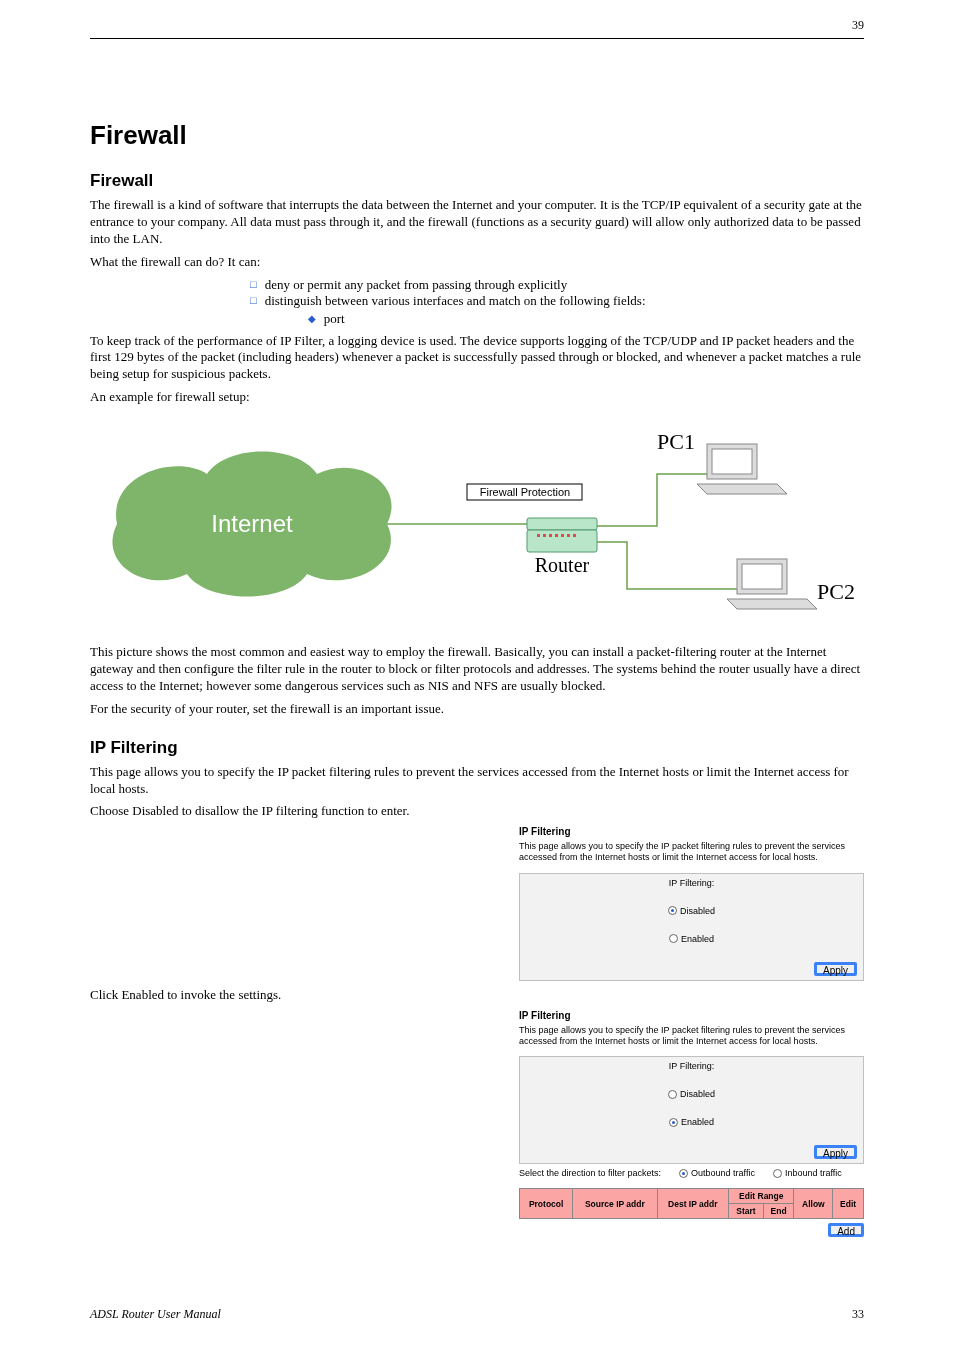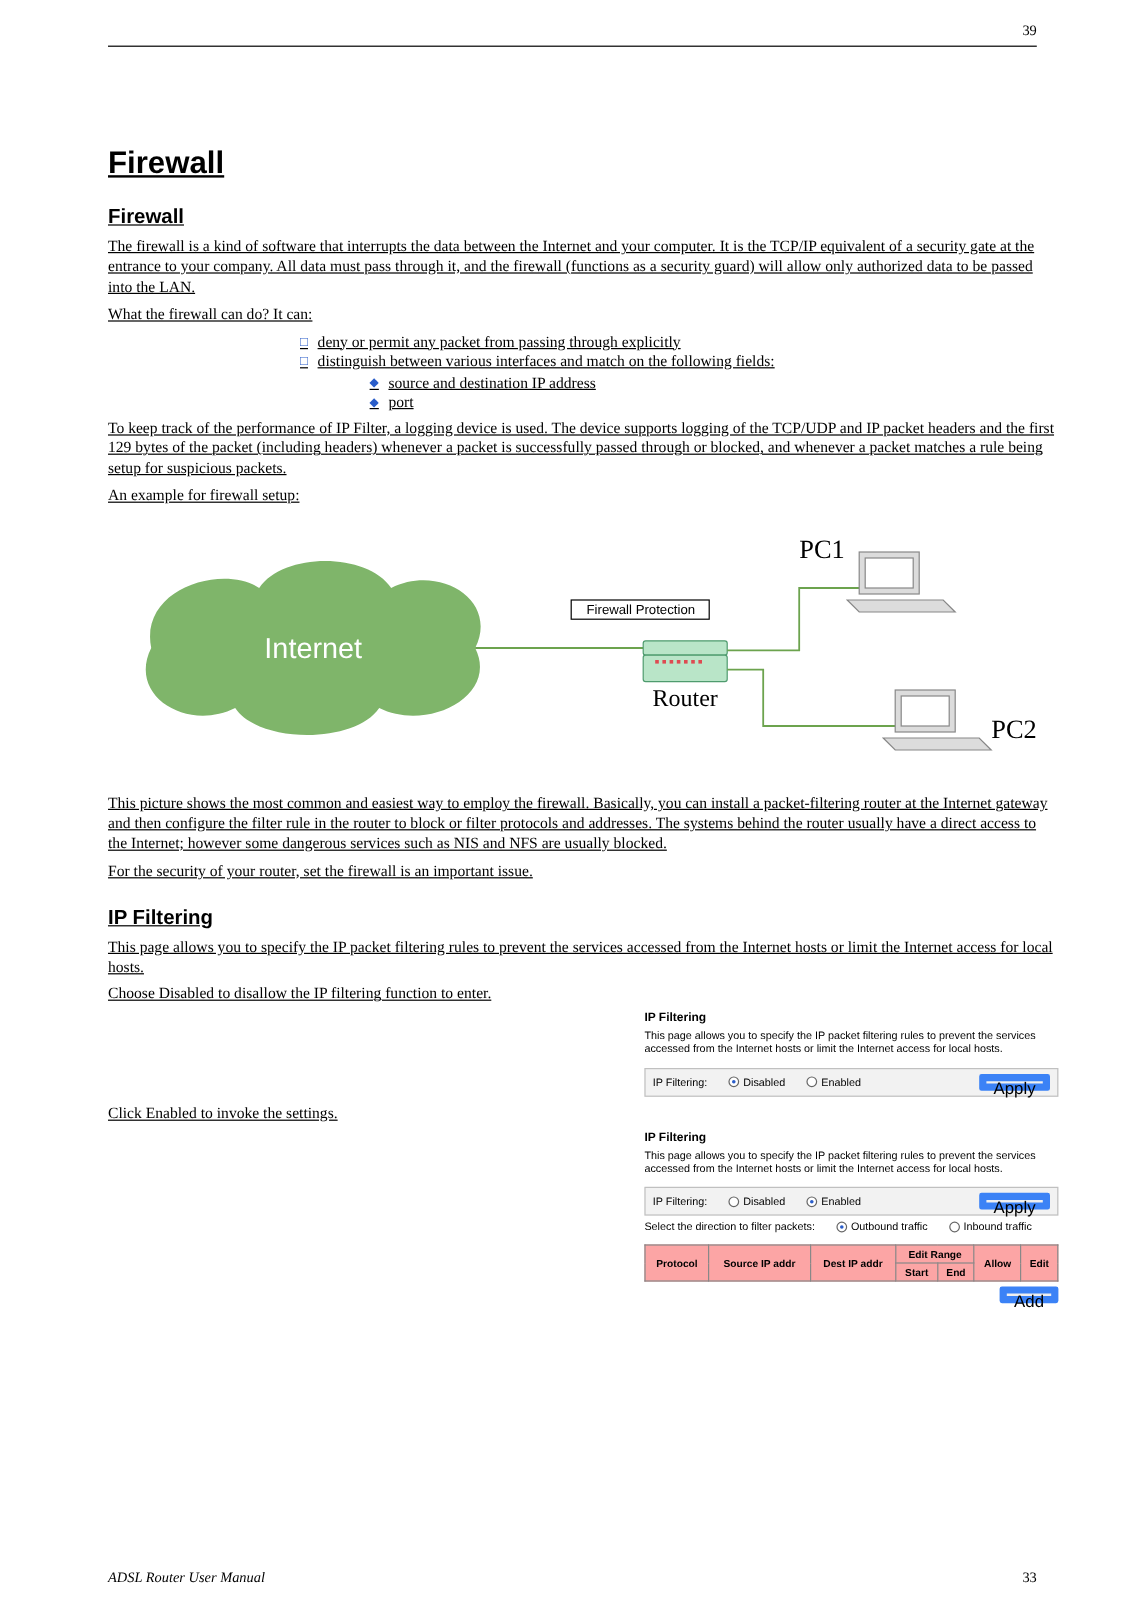--- a/index.html
+++ b/index.html
@@ -3,25 +3,24 @@
 <meta charset="utf-8">
 <style>
   body {
     margin: 0;
     padding: 0;
     background: #fff;
     font-family: Arial, Helvetica, sans-serif;
     width: 954px;
   }
   .page {
-    padding: 50px 72px 40px 90px;
+    padding: 50px 90px 40px 90px;
     box-sizing: border-box;
     position: relative;
     min-height: 1350px;
-    text-decoration: underline;
   }
   
   .hdrline {
     position: absolute;
     top: 38px;
     left: 90px;
     right: 90px;
     border-top: 1px solid #000;
   }
   .pagenum-top {
@@ -129,34 +128,35 @@
   }
   .ptitle { font-weight: bold; font-size: 10px; margin-bottom: 4px; }
   .pdesc { font-size: 9px; margin-bottom: 10px; line-height: 1.2; }
   .row-box {
     background: #f2f2f2;
     border: 1px solid #c0c0c0;
     padding: 4px 6px;
     display: flex;
     align-items: center;
     gap: 18px;
+    flex-direction: column;
   }
   .row-plain {
     padding: 4px 0;
     display: flex;
     align-items: center;
     gap: 18px;
     font-size: 9px;
   }
   .btn {
     background: #efefef;
-    border: 6px solid #3b82f6;
+    border: 3px solid #3b82f6;
     border-radius: 2px;
     font-family: Tahoma, Arial, sans-serif;
-    font-size: 14px;
+    font-size: 10px;
     padding: 0 6px;
     height: 14px;
     line-height: 12px;
     margin-left: auto;
     cursor: pointer;
   }
   .radio { display:inline-flex; align-items:center; gap:3px; }
   .radio .dot {
     width:9px;height:9px;border:1px solid #666;border-radius:50%;
     display:inline-block;box-sizing:border-box;position:relative;background:#fff;
@@ -192,21 +192,20 @@
   <h2 class="sect">Firewall</h2>
 
   <p class="body">The firewall is a kind of software that interrupts the data between the Internet and your computer. It is the TCP/IP equivalent of a security gate at the entrance to your company. All data must pass through it, and the firewall (functions as a security guard) will allow only authorized data to be passed into the LAN.</p>
 
   <p class="body">What the firewall can do? It can:</p>
 
   <ul class="square">
     <li>deny or permit any packet from passing through explicitly</li>
     <li>distinguish between various interfaces and match on the following fields:
       <ul class="diamond">
-        <li>source and destination IP address</li>
         <li>port</li>
       </ul>
     </li>
   </ul>
 
   <p class="body">To keep track of the performance of IP Filter, a logging device is used. The device supports logging of the TCP/UDP and IP packet headers and the first 129 bytes of the packet (including headers) whenever a packet is successfully passed through or blocked, and whenever a packet matches a rule being setup for suspicious packets.</p>
 
   <p class="body">An example for firewall setup:</p>
 
   <div class="figwrap">

